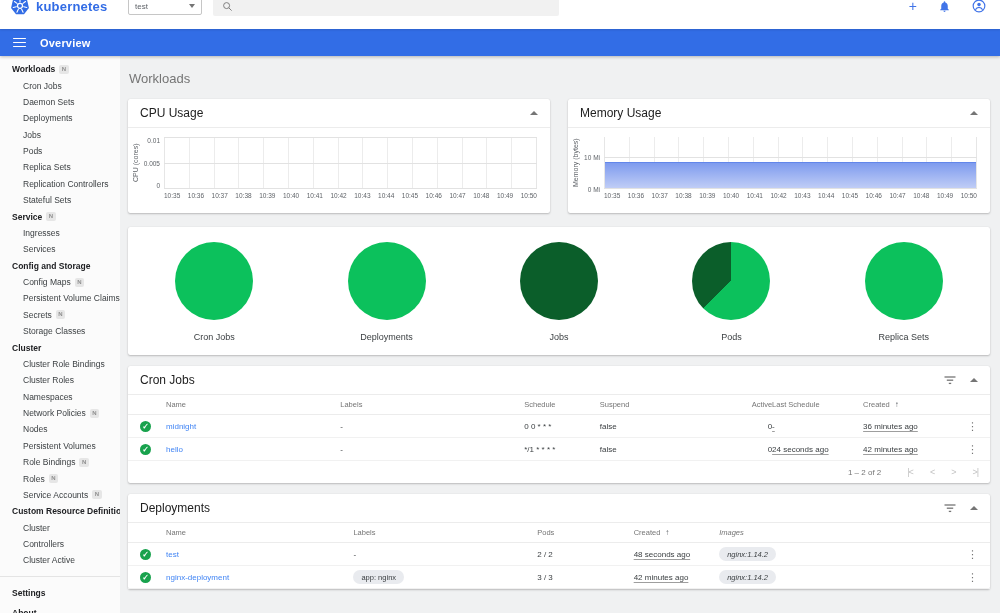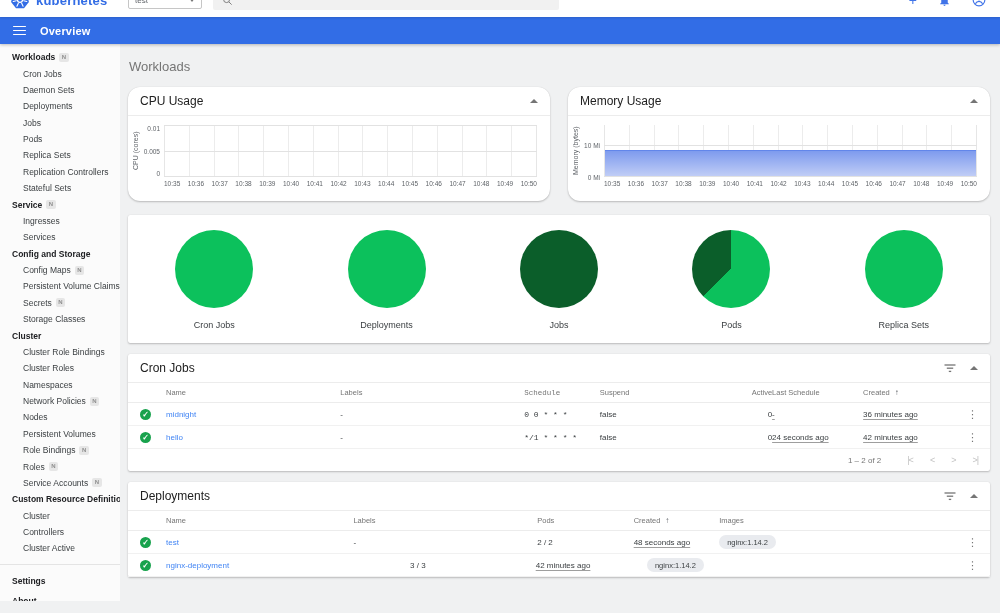--- a/index.html
+++ b/index.html
@@ -1,20 +1,20 @@
 <!DOCTYPE html>
 <html><head>
 <meta charset="utf-8">
 <style>
   * { margin:0; padding:0; box-sizing:border-box; }
   html,body { width:1000px; height:613px; overflow:hidden; background:#f0f1f2;
               font-family:"Liberation Sans", sans-serif; -webkit-font-smoothing:antialiased; }
 
   
-  .topbar { height:17px; background:#fff; display:flex; align-items:center; padding:0 12px 17px 10px;
+  .topbar { height:29px; background:#fff; display:flex; align-items:center; padding:0 12px 17px 10px;
             position:relative; z-index:3; box-shadow:0 1px 2px rgba(0,0,0,.12); }
   .logo { display:flex; align-items:center; gap:6px; width:112px; }
   .logo-text { color:#326ce5; font-weight:bold; font-size:13px; letter-spacing:.2px; }
   .ns-select { width:74px; height:18px; border:1px solid #c6c6c6; border-radius:2px; margin-left:6px;
                display:flex; align-items:center; padding:0 6px; font-size:8px; color:#5f6368; background:#fff; }
   .ns-select .caret { margin-left:auto; width:0; height:0; border-left:3.5px solid transparent;
                border-right:3.5px solid transparent; border-top:4px solid #757575; }
   .searchbar { margin-left:11px; width:346px; height:20px; background:#f1f1f1; border-radius:2px;
                display:flex; align-items:center; padding:0 9px; gap:9px; }
   .searchbar input { border:none; outline:none; background:transparent; font-size:9px; color:#3c4043;
@@ -48,21 +48,21 @@
   
   .card { background:#fff; border-radius:2px; box-shadow:0 1px 2px rgba(0,0,0,.22), 0 0 1px rgba(0,0,0,.12); }
   .card-head { height:29px; display:flex; align-items:center; padding:0 12px; border-bottom:1px solid #ececec; gap:14px; }
   .card-title { font-size:12px; color:#212121; }
   .head-spacer { flex:1; }
   .tri-up { width:0; height:0; border-left:4px solid transparent; border-right:4px solid transparent;
             border-bottom:4.5px solid #757575; cursor:pointer; }
 
   
   .charts-row { display:flex; gap:18px; }
-  .chart-card { flex:1; height:114px;border-radius:12px; }
+  .chart-card { flex:1; height:114px; }
   .chart-area { display:flex; padding:9px 13px 0 4px; }
   .ylab { writing-mode:vertical-rl; transform:rotate(180deg); font-size:7px; color:#5f6368;
           text-align:center; height:52px; }
   .yticks { width:25px; position:relative; height:52px; font-size:6.5px; color:#5f6368; flex:none; }
   .yticks-flex { display:flex; flex-direction:column; justify-content:space-between; align-items:flex-end;
           padding-right:4px; }
   .ytick-abs { position:absolute; right:4px; transform:translateY(-50%); }
   .plotwrap { flex:1; }
   .plot { height:52px; position:relative; }
   .gridv { position:absolute; inset:0; display:flex; border-left:1px solid #e6e6e6; border-right:1px solid #e6e6e6; }
@@ -83,23 +83,23 @@
 
   
   .table-card { margin-top:11px; }
   .table-card .card-head { height:28px; border-bottom:none; }
   .t-head { display:flex; align-items:center; height:21px; font-size:7.5px; color:#757575;
             border-top:1px solid #ececec; border-bottom:1px solid #ececec; padding:0 12px; }
   .t-row { display:flex; align-items:center; height:23px; font-size:8px; color:#3c4043;
            border-bottom:1px solid #f1f1f1; padding:0 12px; }
   .c-ic { width:26px; flex:none; }
   .c-menu { width:20px; flex:none; text-align:right; }
-  .cc-name { flex:180; } .cc-labels { flex:190; } .cc-sched { flex:78;font-family:Liberation Mono, monospace; } .cc-susp { flex:88; }
+  .cc-name { flex:180; } .cc-labels { flex:190; } .cc-sched { flex:78; } .cc-susp { flex:88; }
   .cc-act { flex:90;text-align:right; } .cc-last { flex:94; } .cc-created { flex:98; }
-  .dc-name { flex:204; } .dc-labels { flex:200; } .dc-pods { flex:105; } .dc-created { flex:93; } .dc-images { flex:260; }
+  .dc-name { flex:204; } .dc-labels { flex:200; } .dc-pods { flex:105; } .dc-created { flex:93; } .dc-images { flex:260;font-style:italic; }
   .link { color:#4285f4; cursor:pointer; }
   .ok-icon { width:11px; height:11px; border-radius:50%; background:#18a24d; color:#fff; font-size:8px;
              line-height:11.5px; text-align:center; display:inline-block; font-weight:bold; }
   .tt { text-decoration:underline; text-decoration-color:#9e9e9e; text-underline-offset:2px; }
   .chip { display:inline-block; background:#e9ebef; border-radius:9px; padding:2.5px 8px; font-size:7.5px; color:#3c4043; }
   .kebab { color:#757575; font-size:11px; cursor:pointer; line-height:11px; }
   .sort-arrow { color:#5f6368; font-size:8px; margin-left:5px; }
   .t-foot { display:flex; justify-content:flex-end; align-items:center; height:22px; padding:0 12px;
             font-size:8px; color:#757575; }
   .pager { display:flex; align-items:center; gap:17px; margin-left:26px; color:#c2c2c2; font-size:9px; }
@@ -566,20 +566,24 @@
             </span>
             <span class="dc-pods">2 / 2</span>
             <span class="dc-created"><span class="tt">48 seconds ago</span></span>
             <span class="dc-images"><span class="chip">nginx:1.14.2</span></span>
             <span class="c-menu"><span class="kebab">⋮</span></span>
           </div>
 
           <div class="t-row">
             <span class="c-ic"><span class="ok-icon">✓</span></span>
             <span class="dc-name"><span class="link">nginx-deployment</span></span>
+            <span class="dc-labels">
+              
+              <span class="chip">app: nginx</span>
+            </span>
             <span class="dc-pods">3 / 3</span>
             <span class="dc-created"><span class="tt">42 minutes ago</span></span>
             <span class="dc-images"><span class="chip">nginx:1.14.2</span></span>
             <span class="c-menu"><span class="kebab">⋮</span></span>
           </div>
         </div>
     </div>
   </div>
 </div>
 

